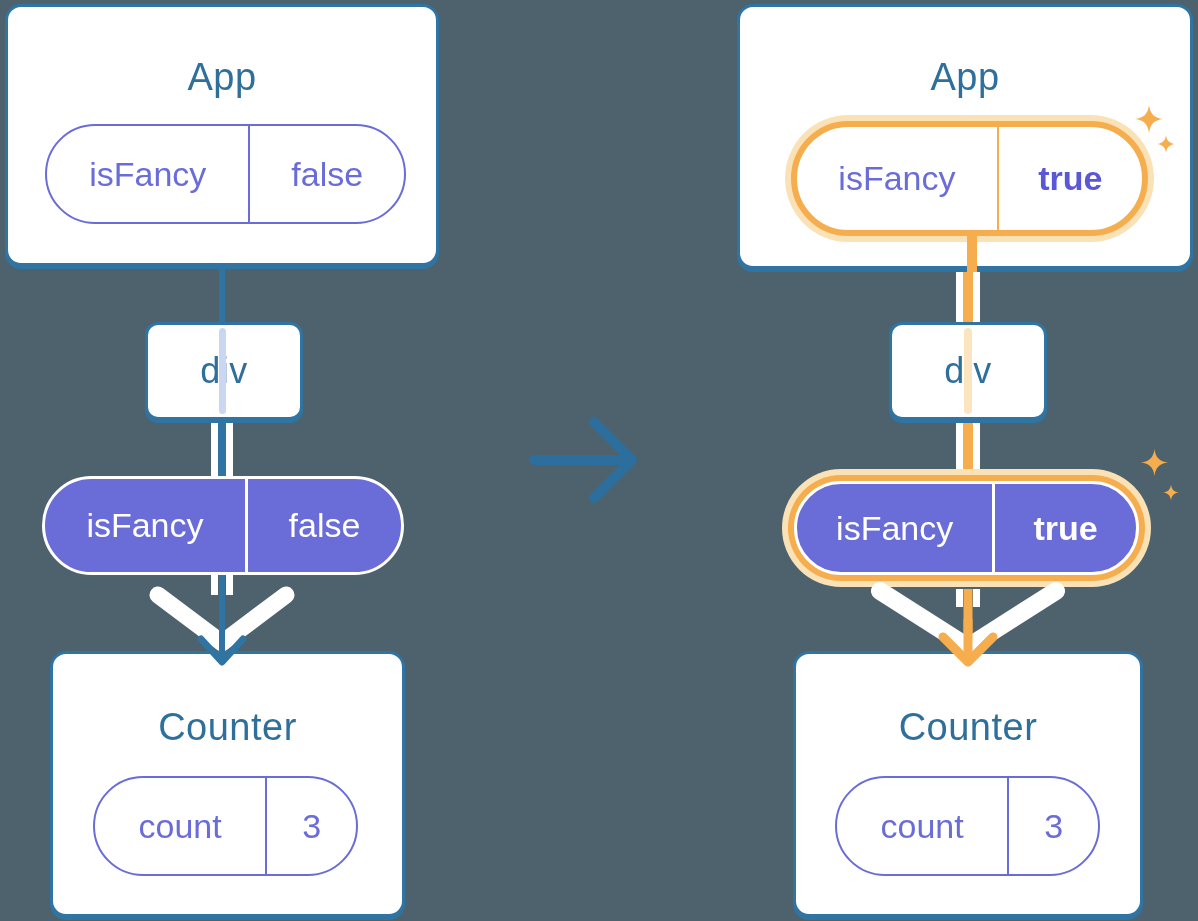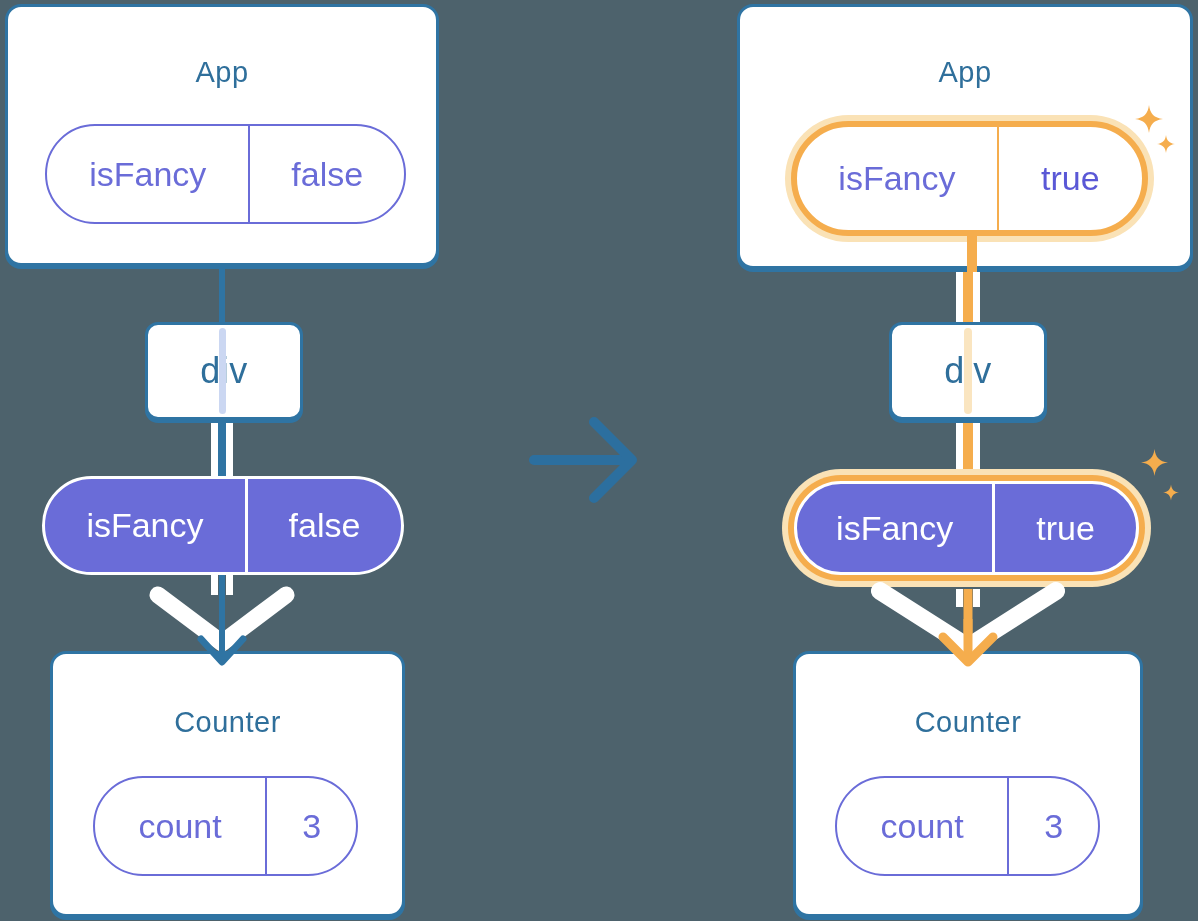--- a/index.html
+++ b/index.html
@@ -16,21 +16,21 @@
     font-family:"Liberation Sans",sans-serif;
   }
   .card{
     position:absolute;background:var(--card-bg);
     border:3px solid var(--card-border);
     box-shadow:0 3px 0 var(--card-border);
     border-radius:16px;
   }
   .card .title{
     position:absolute;left:0;right:0;text-align:center;
-    color:var(--title);font-size:29px;font-weight:500;letter-spacing:.5px;
+    color:var(--title);font-size:38px;font-weight:500;letter-spacing:.5px;
   }
   .div-card{display:flex;align-items:center;justify-content:center;border-radius:13px}
   .div-card .title{position:static;font-size:36px}
   .through-line{position:absolute;top:3px;bottom:3px;border-radius:4px}
   .through-line.lav{background:var(--faded-purple)}
   .through-line.org{background:var(--faded-orange)}
   .pill{position:absolute;display:flex;border-radius:999px;overflow:hidden}
   .pill .cell{display:flex;align-items:center;justify-content:center;height:100%;font-size:34px}
   .pill--outline{border:2px solid var(--purple);background:var(--card-bg)}
   .pill--outline .cell{color:var(--purple)}
@@ -42,21 +42,21 @@
   .pill--filled{border:3px solid var(--white);background:var(--purple)}
   .pill--filled .cell{color:var(--white)}
   .pill--filled .cell--name{border-right:3px solid var(--white)}
   .pill--fancy-filled{border:3px solid var(--white);background:var(--purple);
     box-shadow:0 0 0 6px var(--orange),0 0 0 12px var(--orange-halo)}
   .pill--fancy-filled .cell{color:var(--white)}
   .pill--fancy-filled .cell--name{border-right:3px solid var(--white)}
   .cell--name.w57{width:57%}.cell--value.w57{width:43%}
   .cell--name.w58{width:58.5%}.cell--value.w58{width:41.5%}
   .cell--name.w66{width:66%}.cell--value.w66{width:34%}
-  .cell--value.bold{font-weight:400}
+  .cell--value.bold{font-weight:700}
   .pill--fancy-outline .cell--value{color:var(--fancy-value-purple)}
   .vstrip{position:absolute}
   .vstrip.blue{background:var(--card-border)}
   .vstrip.white{background:var(--white)}
   .vstrip.org{background:var(--orange)}
   svg{position:absolute;overflow:visible}
   .flow-white{stroke:var(--white)}
   .flow-blue{stroke:var(--card-border)}
   .flow-orange{stroke:var(--orange)}
   .spark{fill:var(--orange)}

